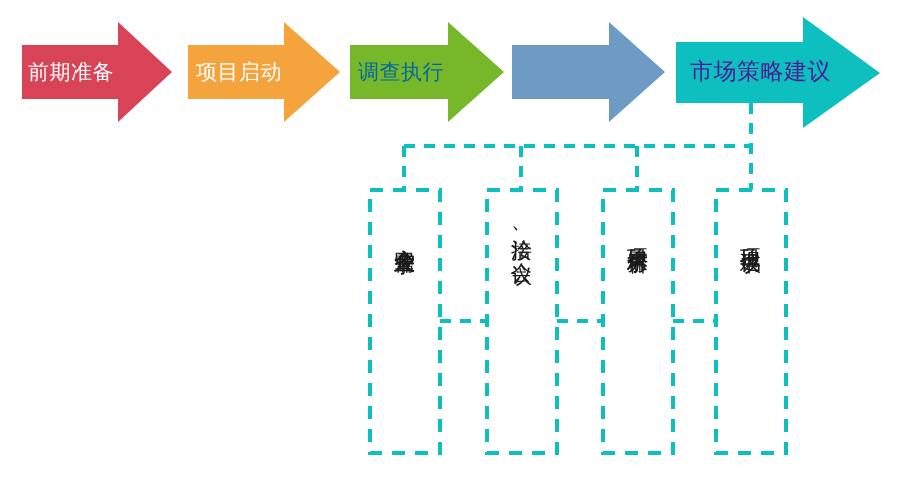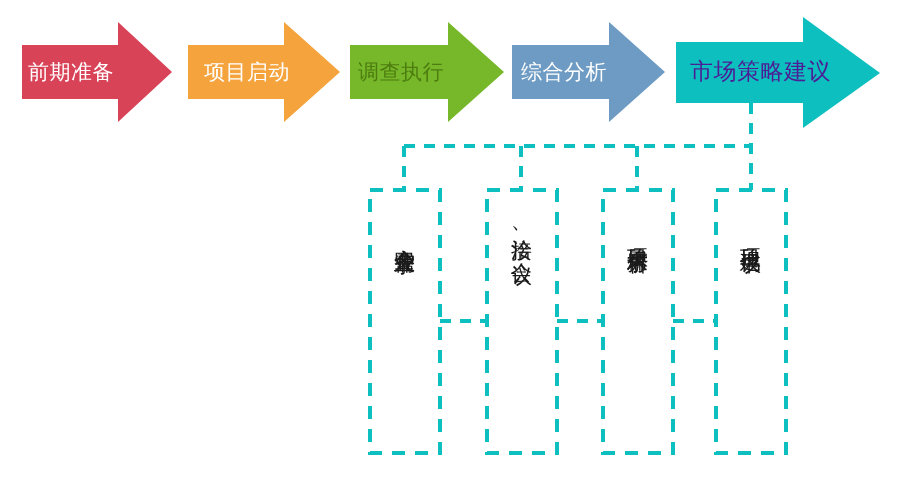--- a/index.html
+++ b/index.html
@@ -85,25 +85,24 @@
     <g stroke="#0DBFBF" stroke-width="4" fill="#FFFFFF" stroke-dasharray="13 10">
       <rect x="370" y="190" width="70" height="263"></rect>
       <rect x="487" y="190" width="70" height="263"></rect>
       <rect x="603" y="190" width="70" height="263"></rect>
       <rect x="716" y="190" width="70" height="263"></rect>
     </g>
   </svg>
 
   <div class="stage-label" style="left:28px; top:61px; color:#FFFFFF;">前期准备</div>
 
-  <div class="stage-label" style="left:196px; top:61px; color:#FFFFFF;margin-left:8px;">项目启动</div>
+  <div class="stage-label" style="left:196px; top:61px; color:#FFFFFF;">项目启动</div>
 
-  <div class="stage-label" style="left:358px; top:61px; color:#4d7c0f;">调查执行</div>
+  <div class="stage-label" style="left:358px; top:61px; color:#0369a1;">调查执行</div>
 
-  <div class="stage-label" style="left:521px; top:61px; color:#FFFFFF;">综合分析</div>
 
   <div class="stage-label" style="left:690px; top:60px; color:#4c1d95; font-size:23px;">市场策略建议</div>
 
   <div class="box-label" style="left:394px; top:232px;">客户企业需求</div>
 
   <div class="box-label" style="left:511px; top:222px;">接洽、会议</div>
 
   <div class="box-label" style="left:627px; top:232px;">项目需求分析</div>
 
   <div class="box-label" style="left:740px; top:232px;">项目建议书</div>

